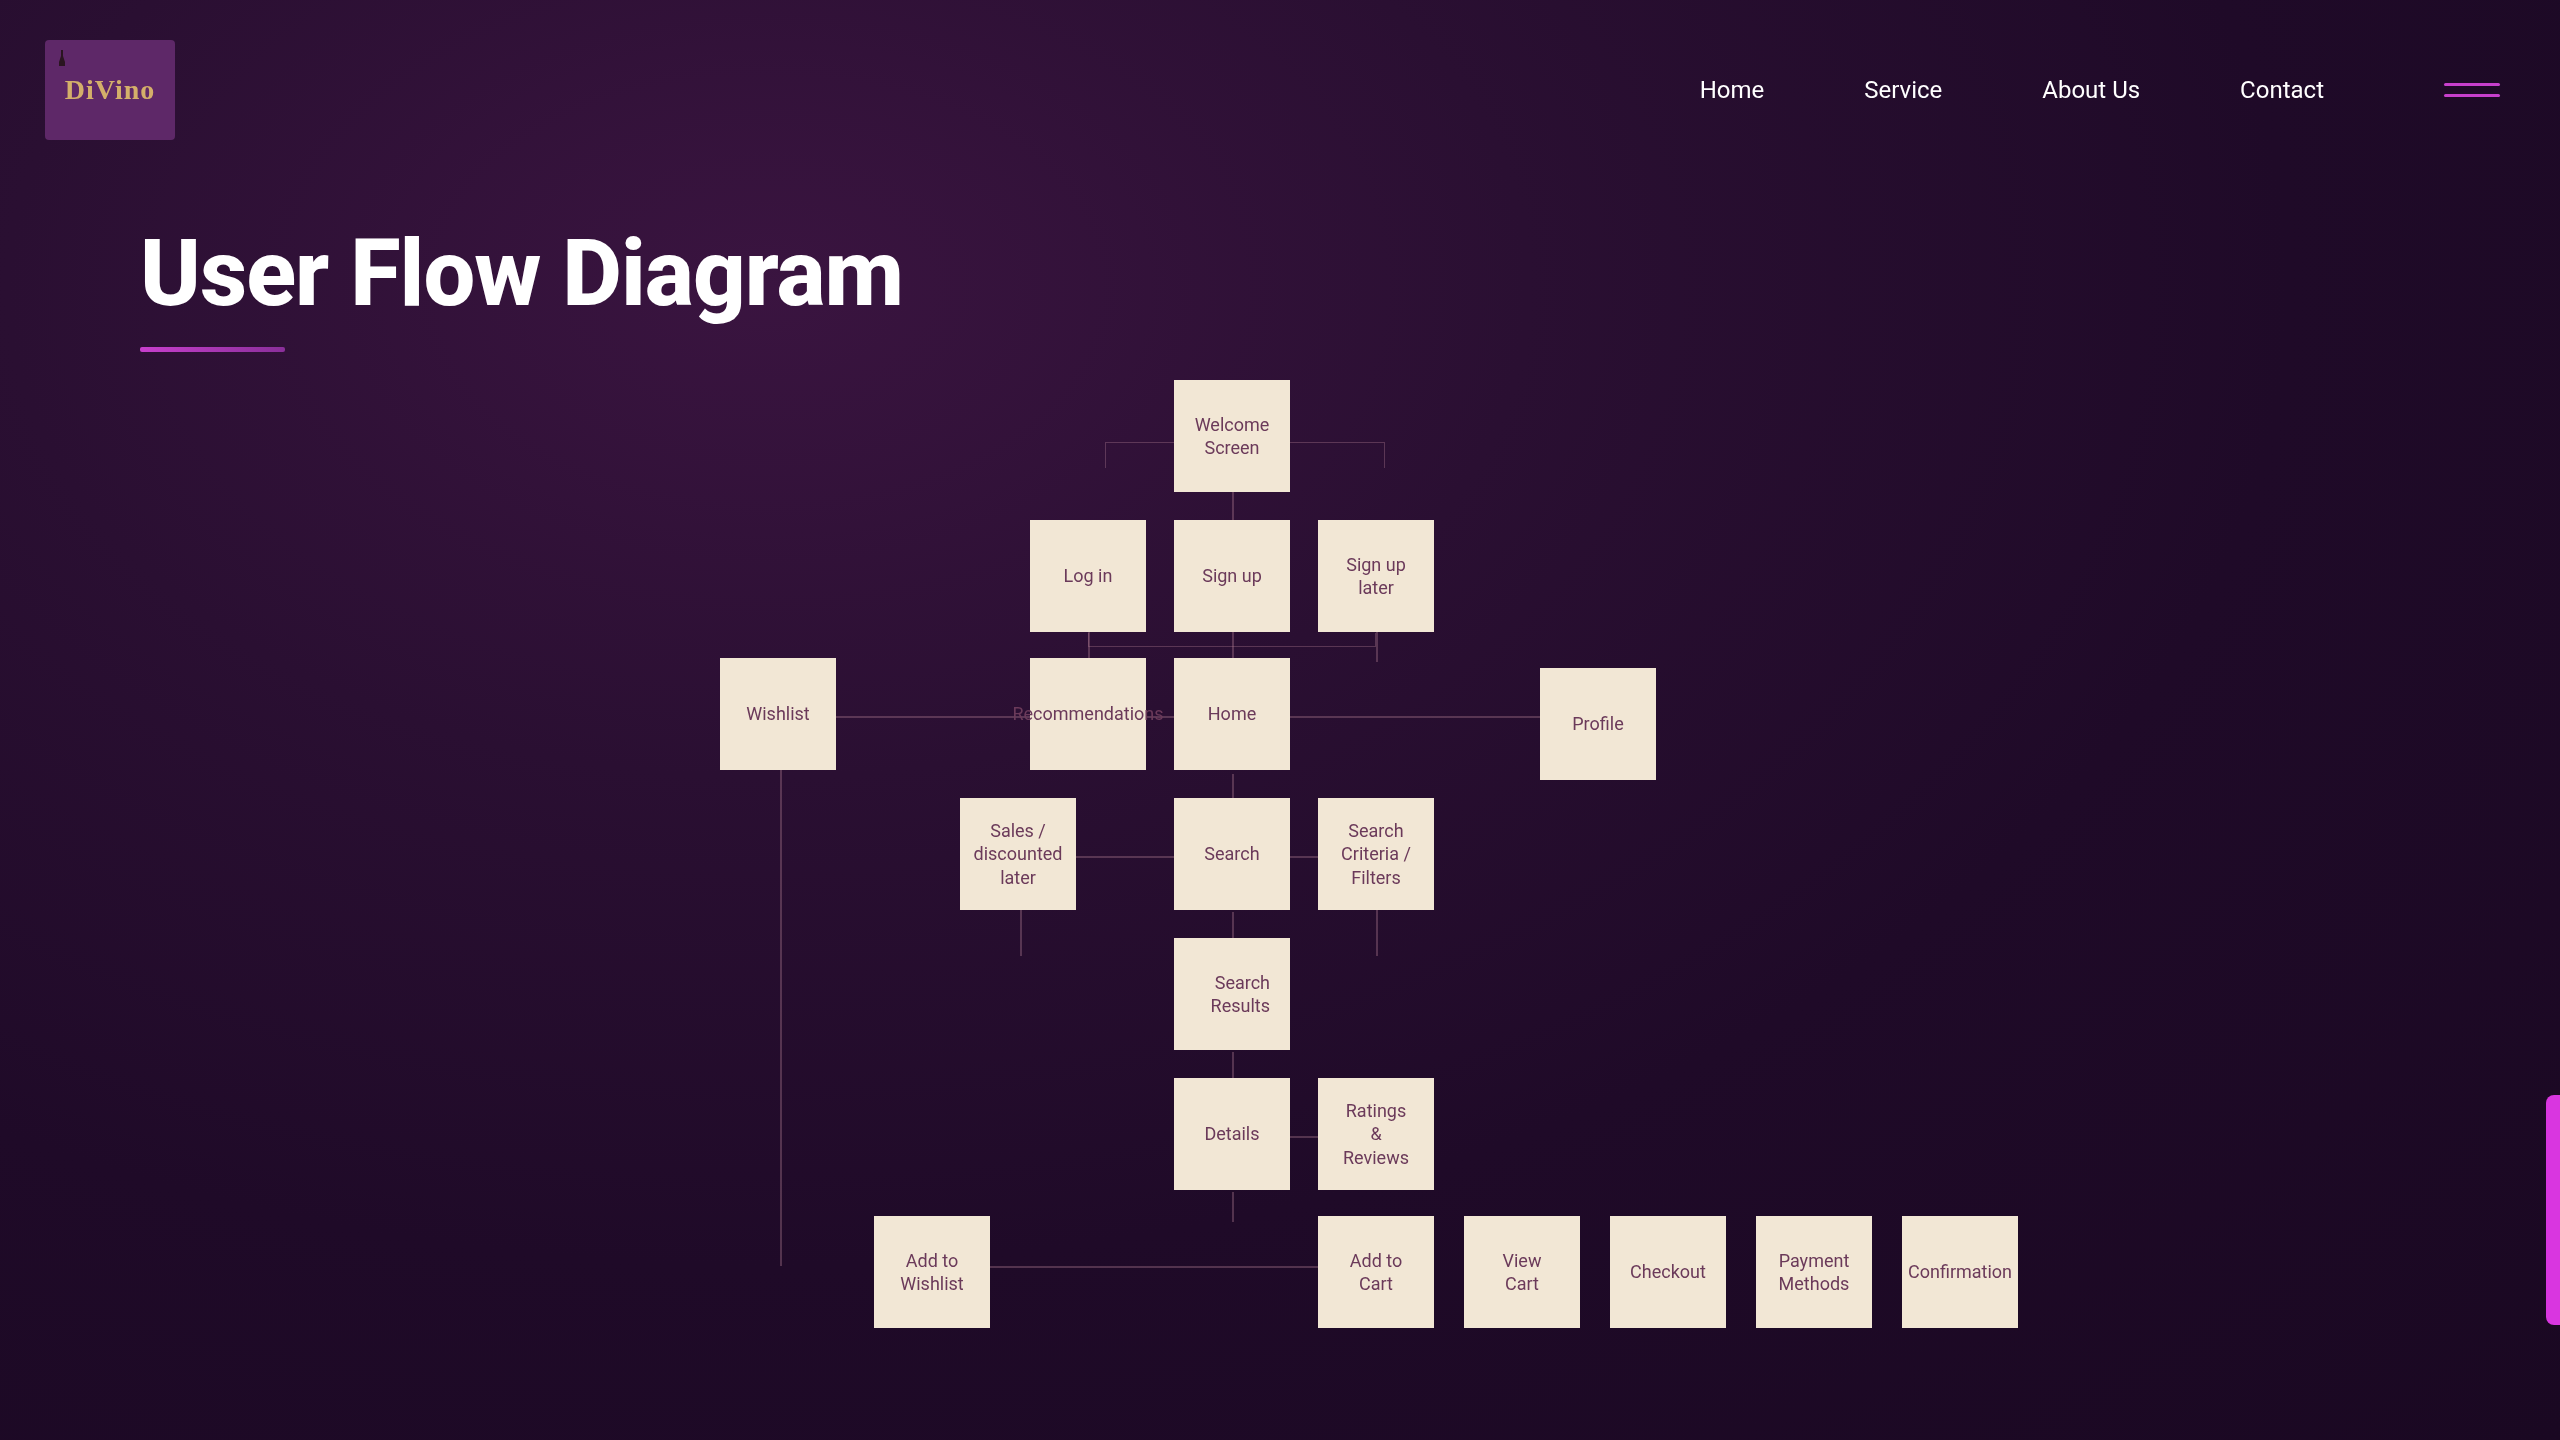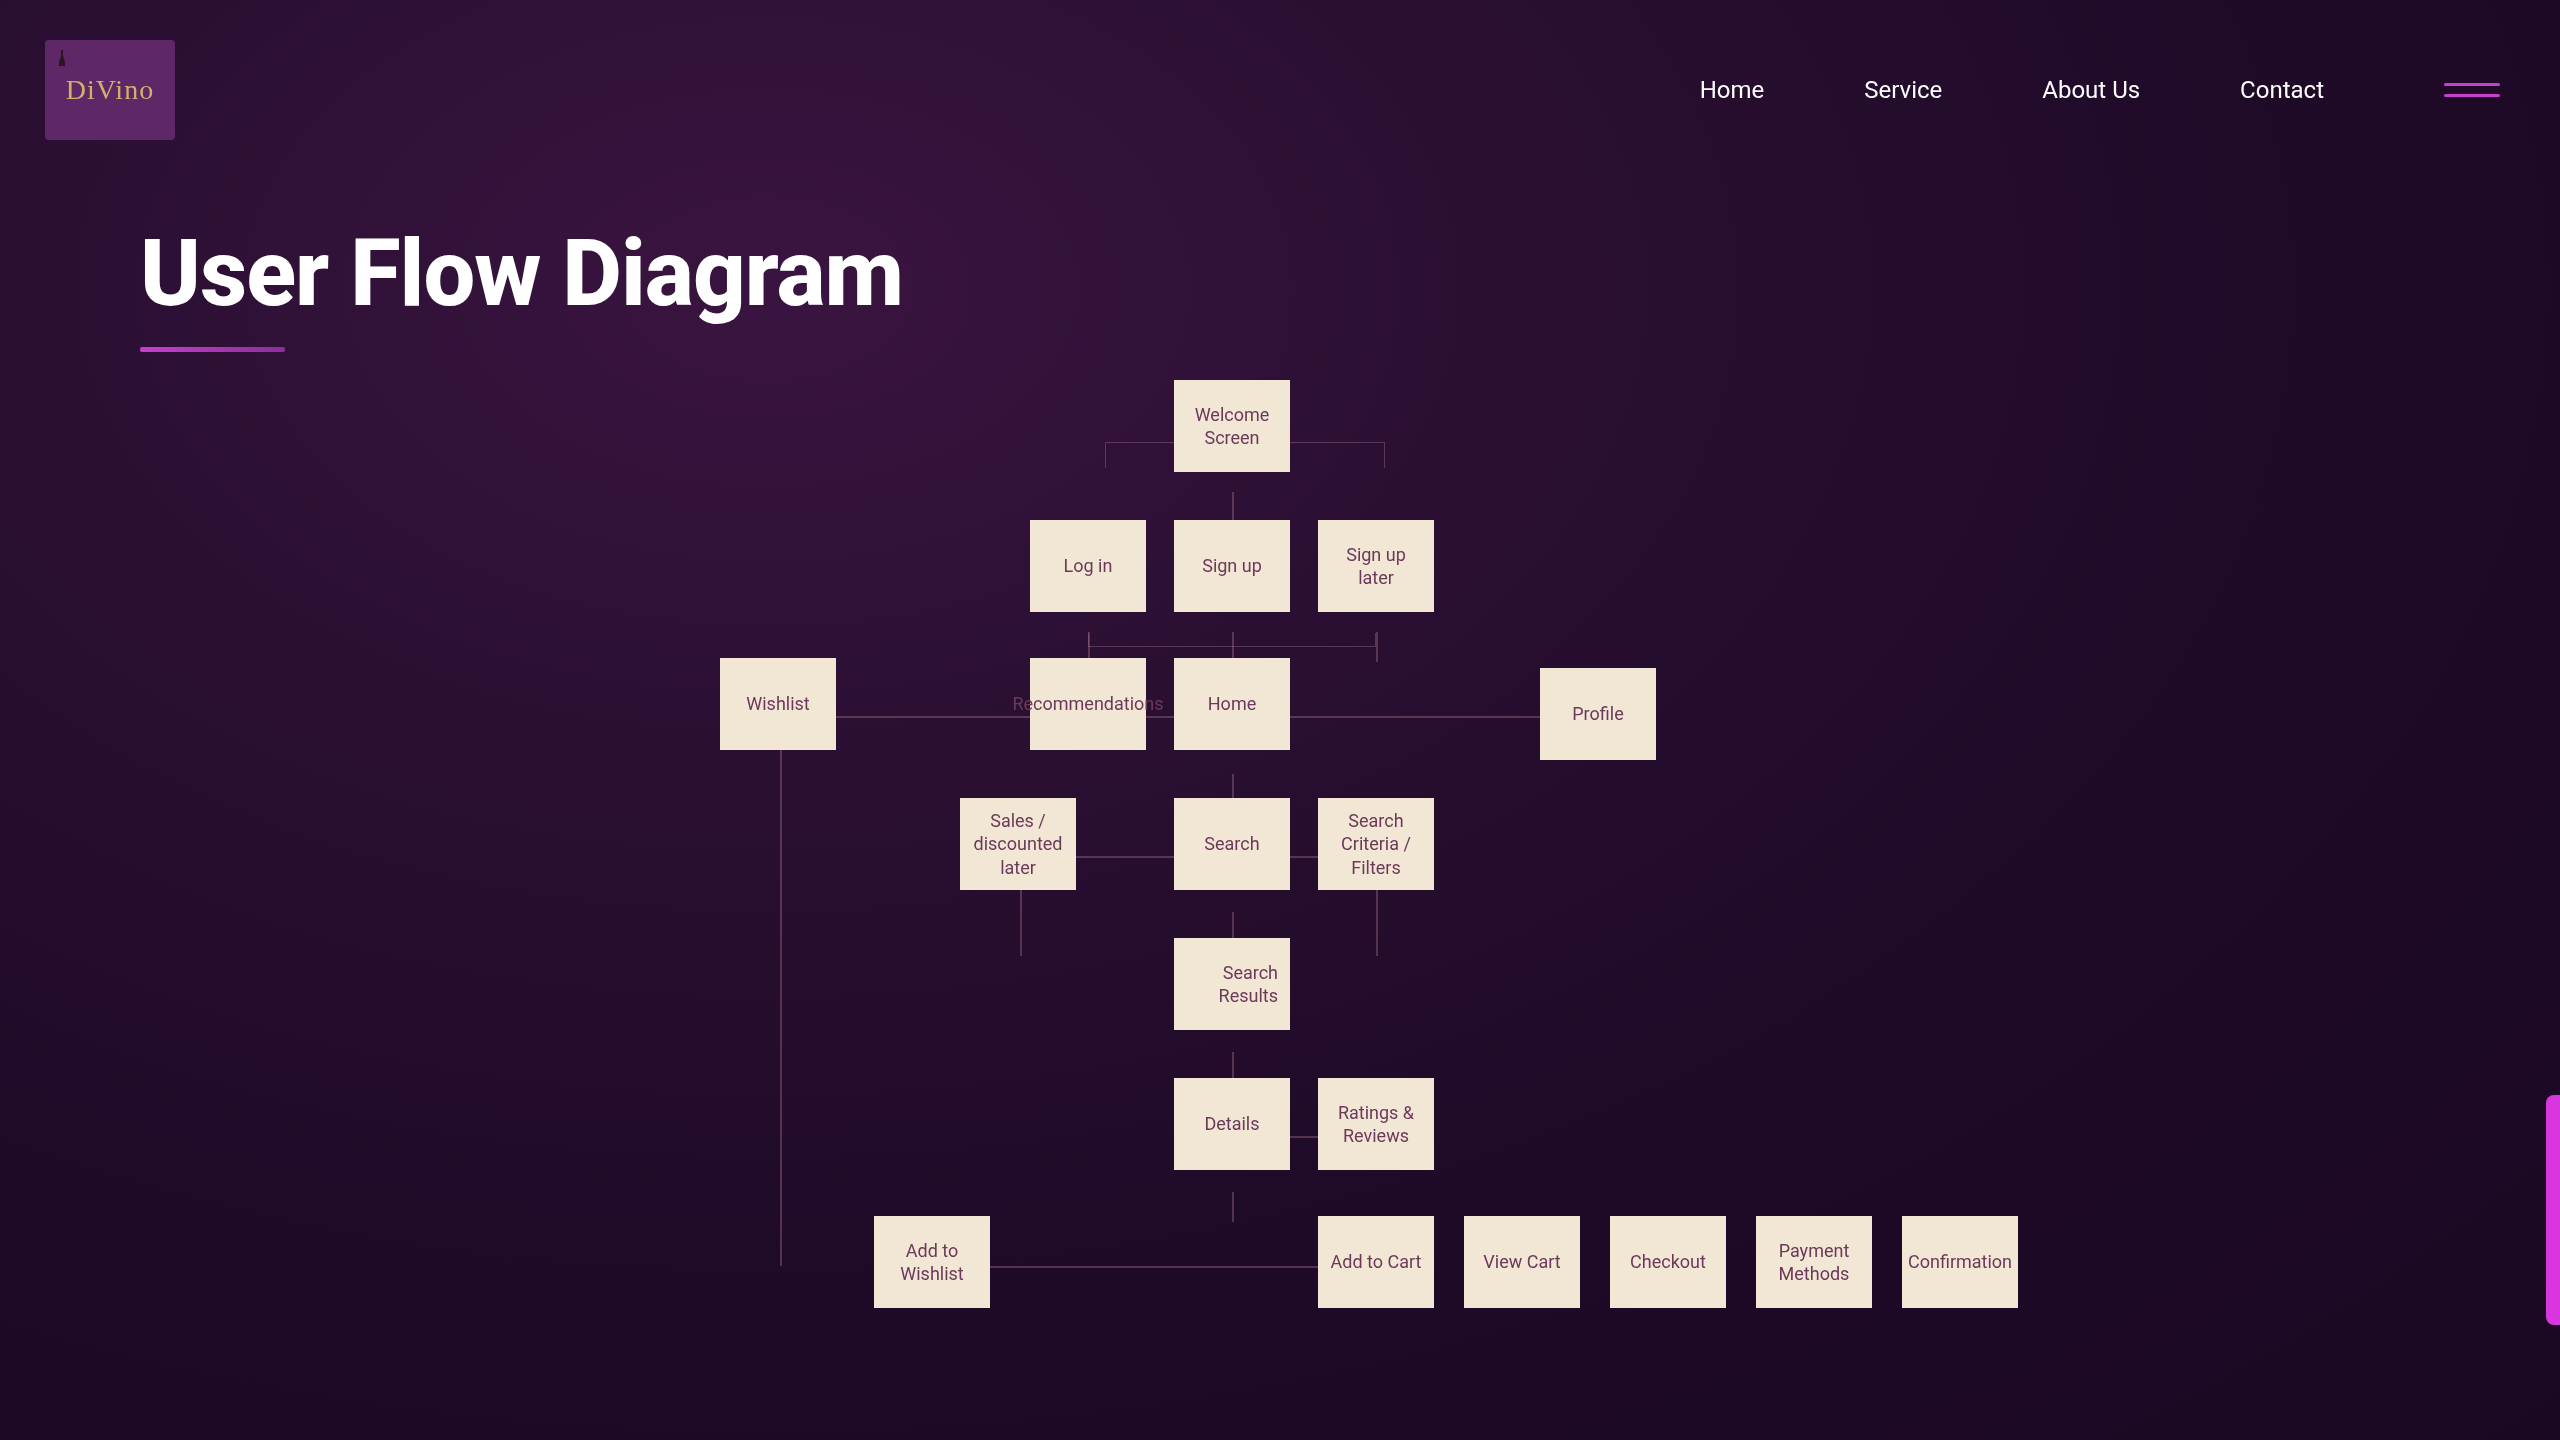--- a/index.html
+++ b/index.html
@@ -23,21 +23,21 @@
   background: #5e2868;
   border-radius: 4px;
   display: flex;
   align-items: center;
   justify-content: center;
   position: relative;
 }
 .logo-text {
   color: #d4af6a;
   font-size: 28px;
-  font-weight: 400;
+  font-weight: 700;
   letter-spacing: 1px;
   font-family: Georgia, serif;
 }
 .logo-accent {
   position: absolute;
   top: 8px;
   left: 8px;
   width: 20px;
   height: 20px;
 }
@@ -82,30 +82,30 @@
 .diagram {
   position: absolute;
   top: 380px;
   left: 0;
   width: 2560px;
   height: 1000px;
 }
 .node {
   position: absolute;
   width: 116px;
-  height: 92px;
+  height: 112px;
   background: #f2e7d5;
   display: flex;
   align-items: center;
   justify-content: center;
   text-align: center;
   color: #6b3a5a;
   font-size: 18px;
   font-weight: 400;
-  padding: 12px;
+  padding: 20px;
   line-height: 1.3;
 }
 .connector {
   position: absolute;
   border: 1px solid rgba(180, 130, 150, 0.35);
 }
 .side-tab {
   position: absolute;
   right: 0;
   top: 1095px;

